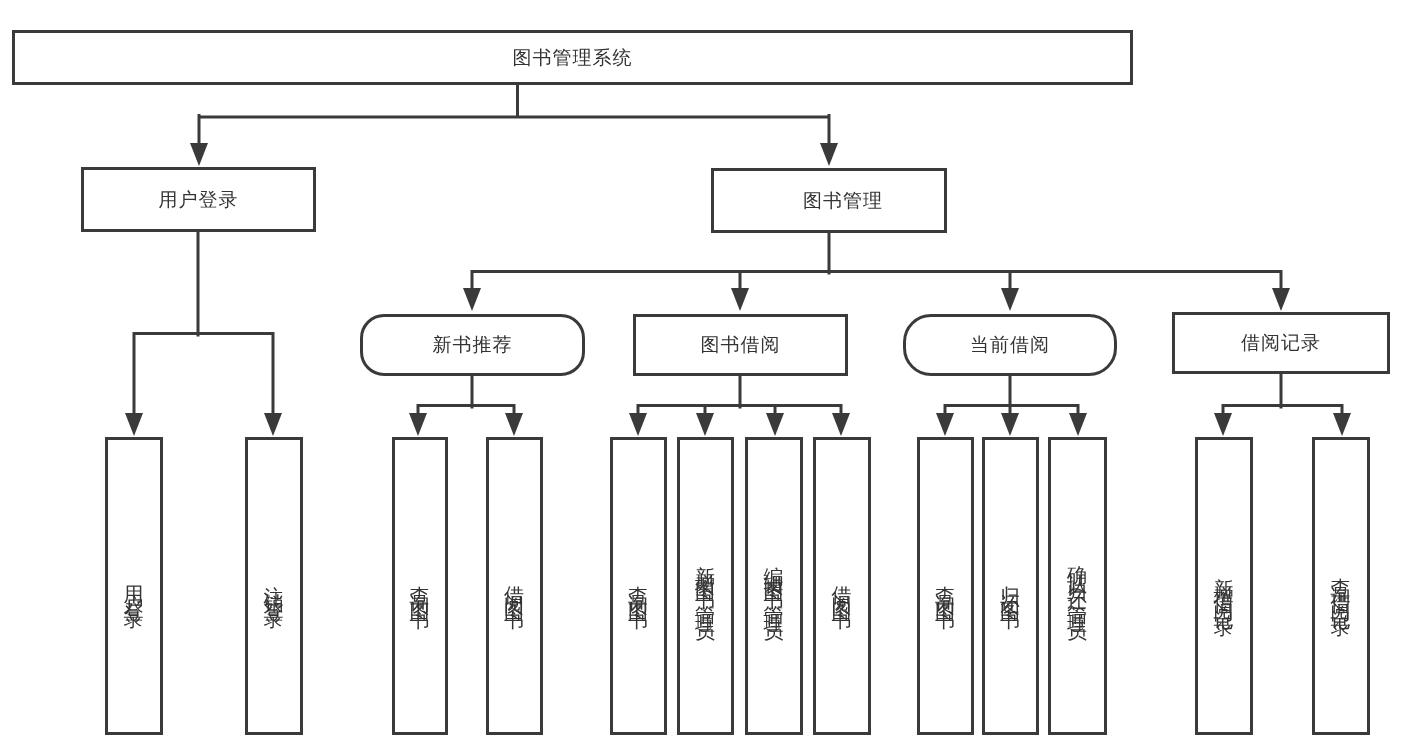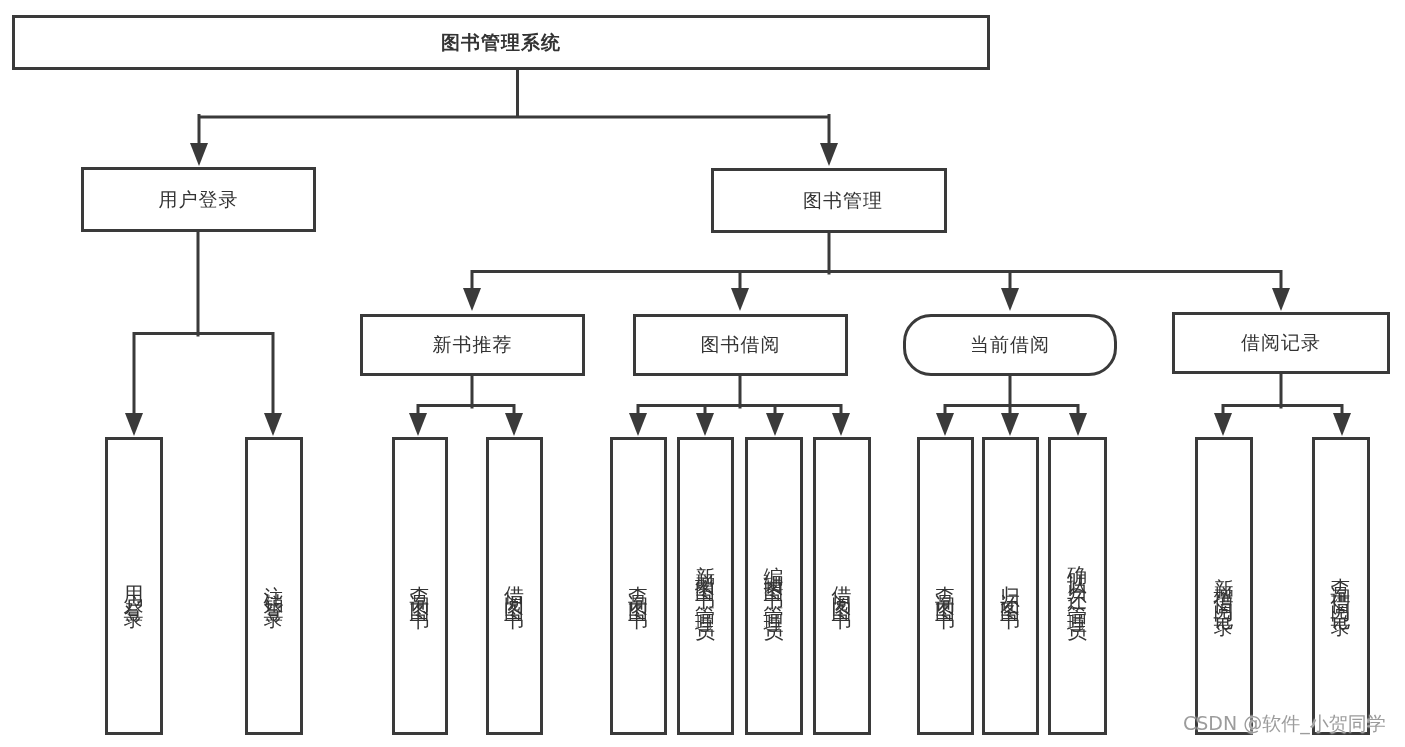--- a/index.html
+++ b/index.html
@@ -64,26 +64,26 @@
     <polygon points="696,413 714,413 705,436"></polygon>
     <polygon points="766,413 784,413 775,436"></polygon>
     <polygon points="832,413 850,413 841,436"></polygon>
     <polygon points="936,413 954,413 945,436"></polygon>
     <polygon points="1001,413 1019,413 1010,436"></polygon>
     <polygon points="1069,413 1087,413 1078,436"></polygon>
     <polygon points="1214,413 1232,413 1223,436"></polygon>
     <polygon points="1333,413 1351,413 1342,436"></polygon>
   </svg>
 
-  <div class="hbox" style="left:12px;top:15px;width:978px;height:55px;font-weight:bold;">图书管理系统</div>
+  <div class="hbox" style="left:12px;top:30px;width:1121px;height:55px;">图书管理系统</div>
 
   <div class="hbox" style="left:81px;top:167px;width:235px;height:65px;">用户登录</div>
   <div class="hbox" style="left:711px;top:168px;width:236px;height:65px;padding-left:28px;">图书管理</div>
 
-  <div class="hbox" style="left:360px;top:314px;width:225px;height:62px;">新书推荐</div>
+  <div class="hbox" style="left:360px;top:314px;width:225px;height:62px;border-radius:24px;">新书推荐</div>
   <div class="hbox" style="left:633px;top:314px;width:215px;height:62px;">图书借阅</div>
   <div class="hbox" style="left:903px;top:314px;width:214px;height:62px;border-radius:28px;">当前借阅</div>
   <div class="hbox" style="left:1172px;top:312px;width:218px;height:62px;">借阅记录</div>
 
   <div class="leaf" style="left:105px;width:58px;">
     <span class="v-text">用户登录</span>
   </div>
   <div class="leaf" style="left:245px;width:58px;">
     <span class="v-text">注销登录</span>
   </div>
@@ -118,14 +118,13 @@
     <span class="v-text">确认归还（管理员）</span>
   </div>
 
   <div class="leaf" style="left:1195px;width:58px;">
     <span class="v-text">新增借阅记录</span>
   </div>
   <div class="leaf" style="left:1312px;width:58px;">
     <span class="v-text">查询借阅记录</span>
   </div>
 
-  <div class="watermark">CSDN @软件_小贺同学</div>
 </div>
 
 </body></html>

